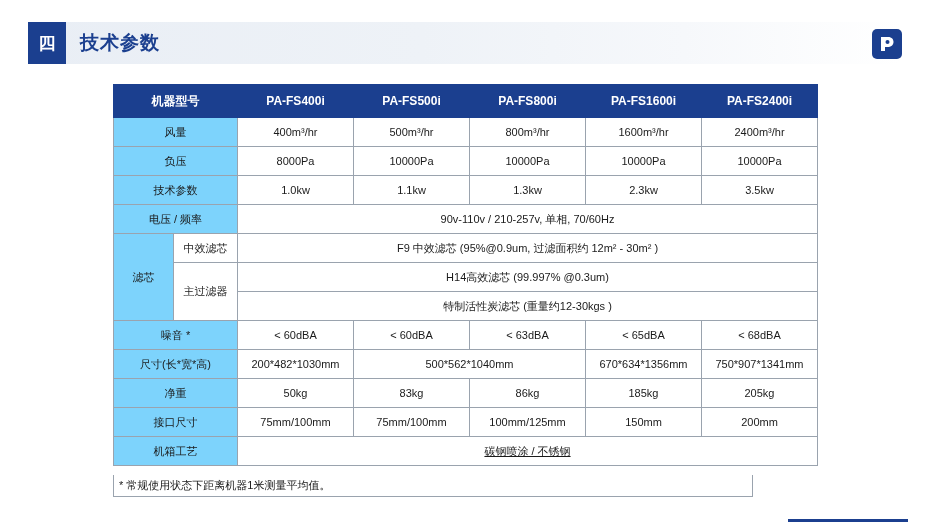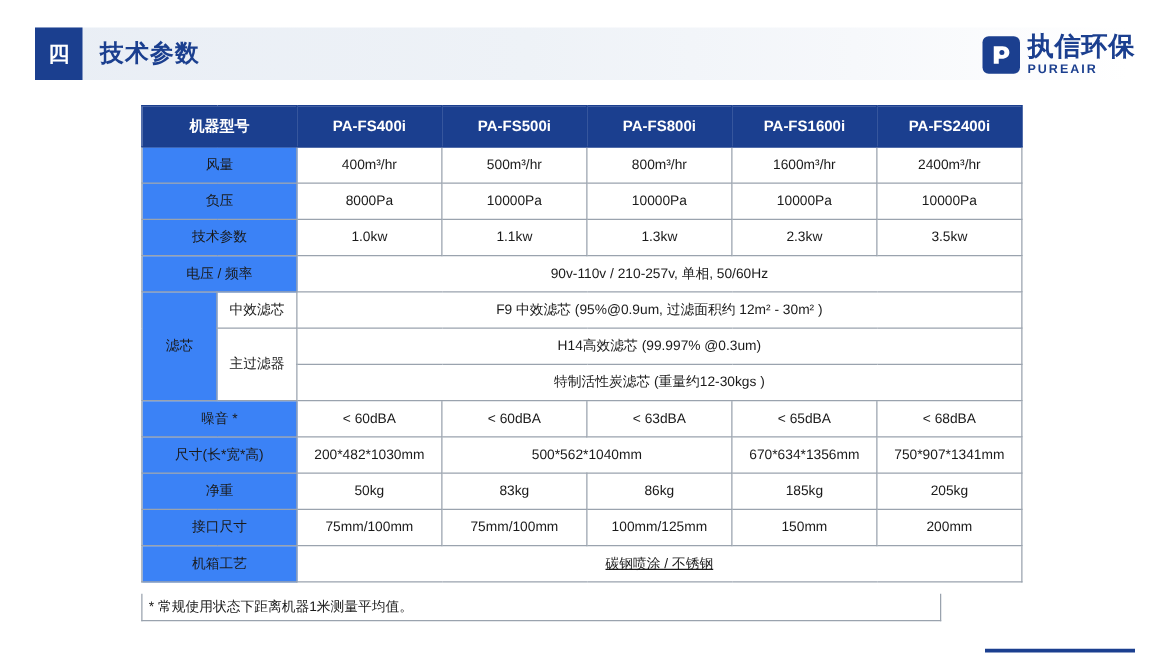--- a/index.html
+++ b/index.html
@@ -129,21 +129,21 @@
   table.spec thead th {
     background: #1b3f8f;
     color: #ffffff;
     font-weight: bold;
     font-size: 12px;
     height: 32px;
     border: 1px solid #1b3f8f;
   }
   td.rowlabel {
     font-weight: normal;
-    background: #3b82f6;
+    background: #7dd3fc;
   }
   td.tall { height: 36px; }
   td.left { text-align: left; padding-left: 6px; text-decoration: underline; }
   .note {
     position: absolute;
     left: 113px;
     top: 475px;
     width: 640px;
     box-sizing: border-box;
     border: 1px solid #9aa3ae;
@@ -165,24 +165,20 @@
   <div class="header-title">技术参数</div>
 </div>
 
 <div class="logo">
   <div class="logo-mark">
     <svg width="20" height="20" viewBox="0 0 20 20">
       <path d="M4 3 L11 3 C15 3 16.5 5.5 16.5 8 C16.5 11 14 13 10.5 13 L8 13 L8 17 L4 17 Z" fill="#ffffff"></path>
       <circle cx="10.5" cy="8" r="2" fill="#1b3f8f"></circle>
     </svg>
   </div>
-  <div class="logo-text">
-    <div class="logo-cn">执信环保</div>
-    <div class="logo-en">PUREAIR</div>
-  </div>
 </div>
 <div class="logo-underline"></div>
 
 <div class="table-wrap">
   <table class="spec">
     <colgroup>
       <col style="width:60px">
       <col style="width:64px">
       <col style="width:116px">
       <col style="width:116px">
@@ -224,21 +220,21 @@
         <td class="rowlabel" colspan="2">技术参数</td>
         <td>1.0kw</td>
         <td>1.1kw</td>
         <td>1.3kw</td>
         <td>2.3kw</td>
         <td>3.5kw</td>
       </tr>
 
       <tr>
         <td class="rowlabel tall" colspan="2">电压 / 频率</td>
-        <td class="tall" colspan="5">90v-110v / 210-257v, 单相, 50/60Hz</td>
+        <td class="tall" colspan="5">90v-110v / 210-257v, 单相, 70/60Hz</td>
       </tr>
 
       <tr>
         <td class="rowlabel tall" rowspan="3">滤芯</td>
         <td class="tall">中效滤芯</td>
         <td class="tall" colspan="5">F9 中效滤芯 (95%@0.9um, 过滤面积约 12m² - 30m² )</td>
       </tr>
 
       <tr>
         <td class="tall" rowspan="2">主过滤器</td>

